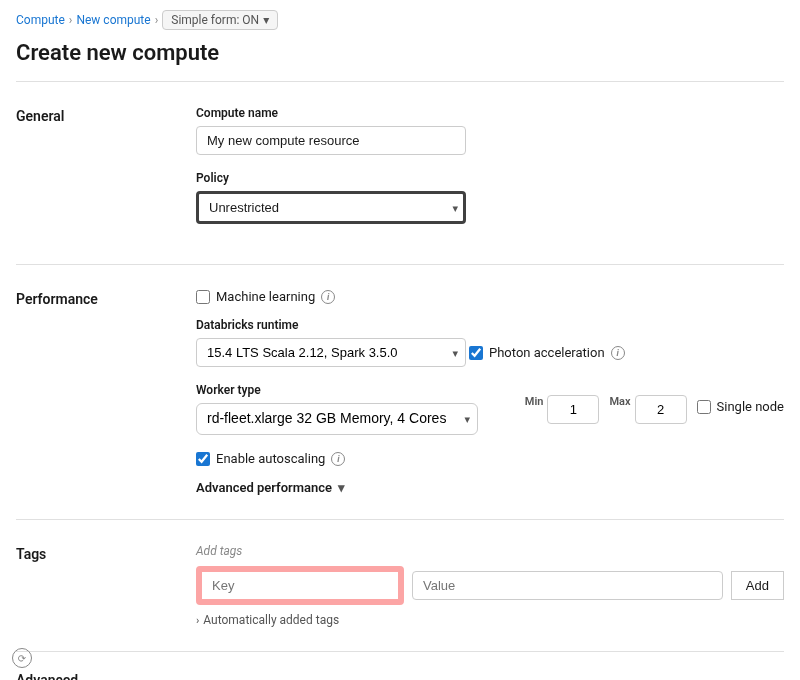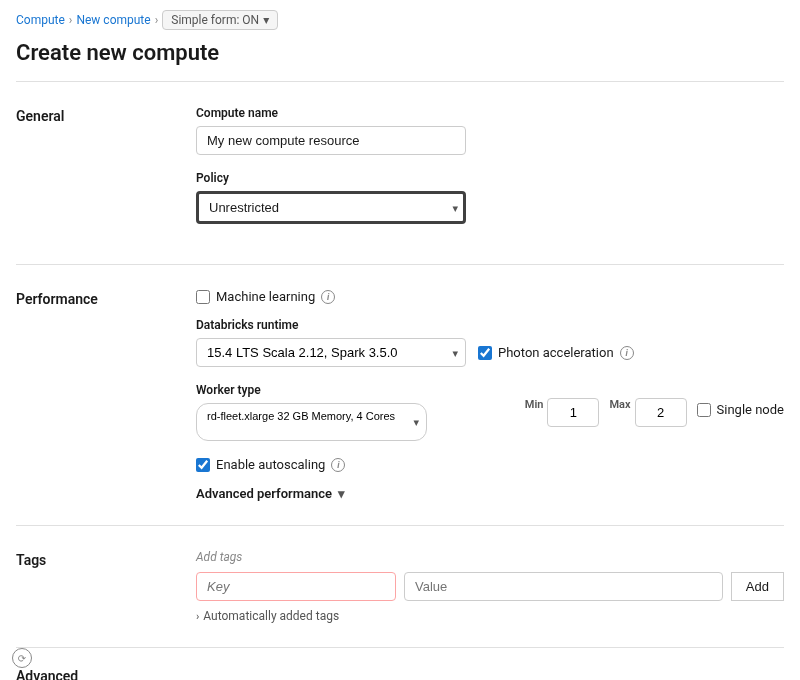--- a/index.html
+++ b/index.html
@@ -123,21 +123,21 @@
       border: 1px solid #888;
       font-size: 9px;
       color: #888;
       cursor: pointer;
       font-style: italic;
       font-weight: bold;
     }
     .runtime-row {
       display: flex;
       align-items: center;
-      gap: 12px;
+      gap: 3px;
       margin-bottom: 14px;
     }
     .runtime-select {
       width: 270px;
       padding: 6px 30px 6px 10px;
       border: 1px solid #ccc;
       border-radius: 4px;
       font-size: 13px;
       appearance: none;
       background: #fff;
@@ -160,24 +160,24 @@
       align-items: center;
       gap: 10px;
       margin-bottom: 14px;
     }
     .worker-select-wrapper {
       flex: 1;
       max-width: 350px;
     }
     .worker-select {
       width: 100%;
-      padding: 6px 30px 18px 10px;
-      border: 1px solid #ccc;
-      border-radius: 12px;
-      font-size: 11px;
+      padding: 6px 30px 8px 10px;
+      border: 1px solid #ccc;
+      border-radius: 6px;
+      font-size: 14px;
       appearance: none;
       background: #fff;
       cursor: pointer;
       outline: none;
     }
     .min-max-group {
       display: flex;
       gap: 10px;
     }
     .min-max-item {
@@ -232,26 +232,25 @@
     .tags-input-row {
       display: flex;
       gap: 8px;
       align-items: center;
       margin-bottom: 8px;
     }
     .tag-key-input {
       flex: 1;
       max-width: 220px;
       padding: 6px 10px;
-      border: 1px solid #fca5a5;
+      border: 6px solid #fca5a5;
       border-radius: 4px;
       font-size: 13px;
       outline: none;
       color: #aaa;
-      font-style: italic;
     }
     .tag-value-input {
       flex: 2;
       padding: 6px 10px;
       border: 1px solid #ccc;
       border-radius: 4px;
       font-size: 13px;
       outline: none;
       color: #aaa;
     }

